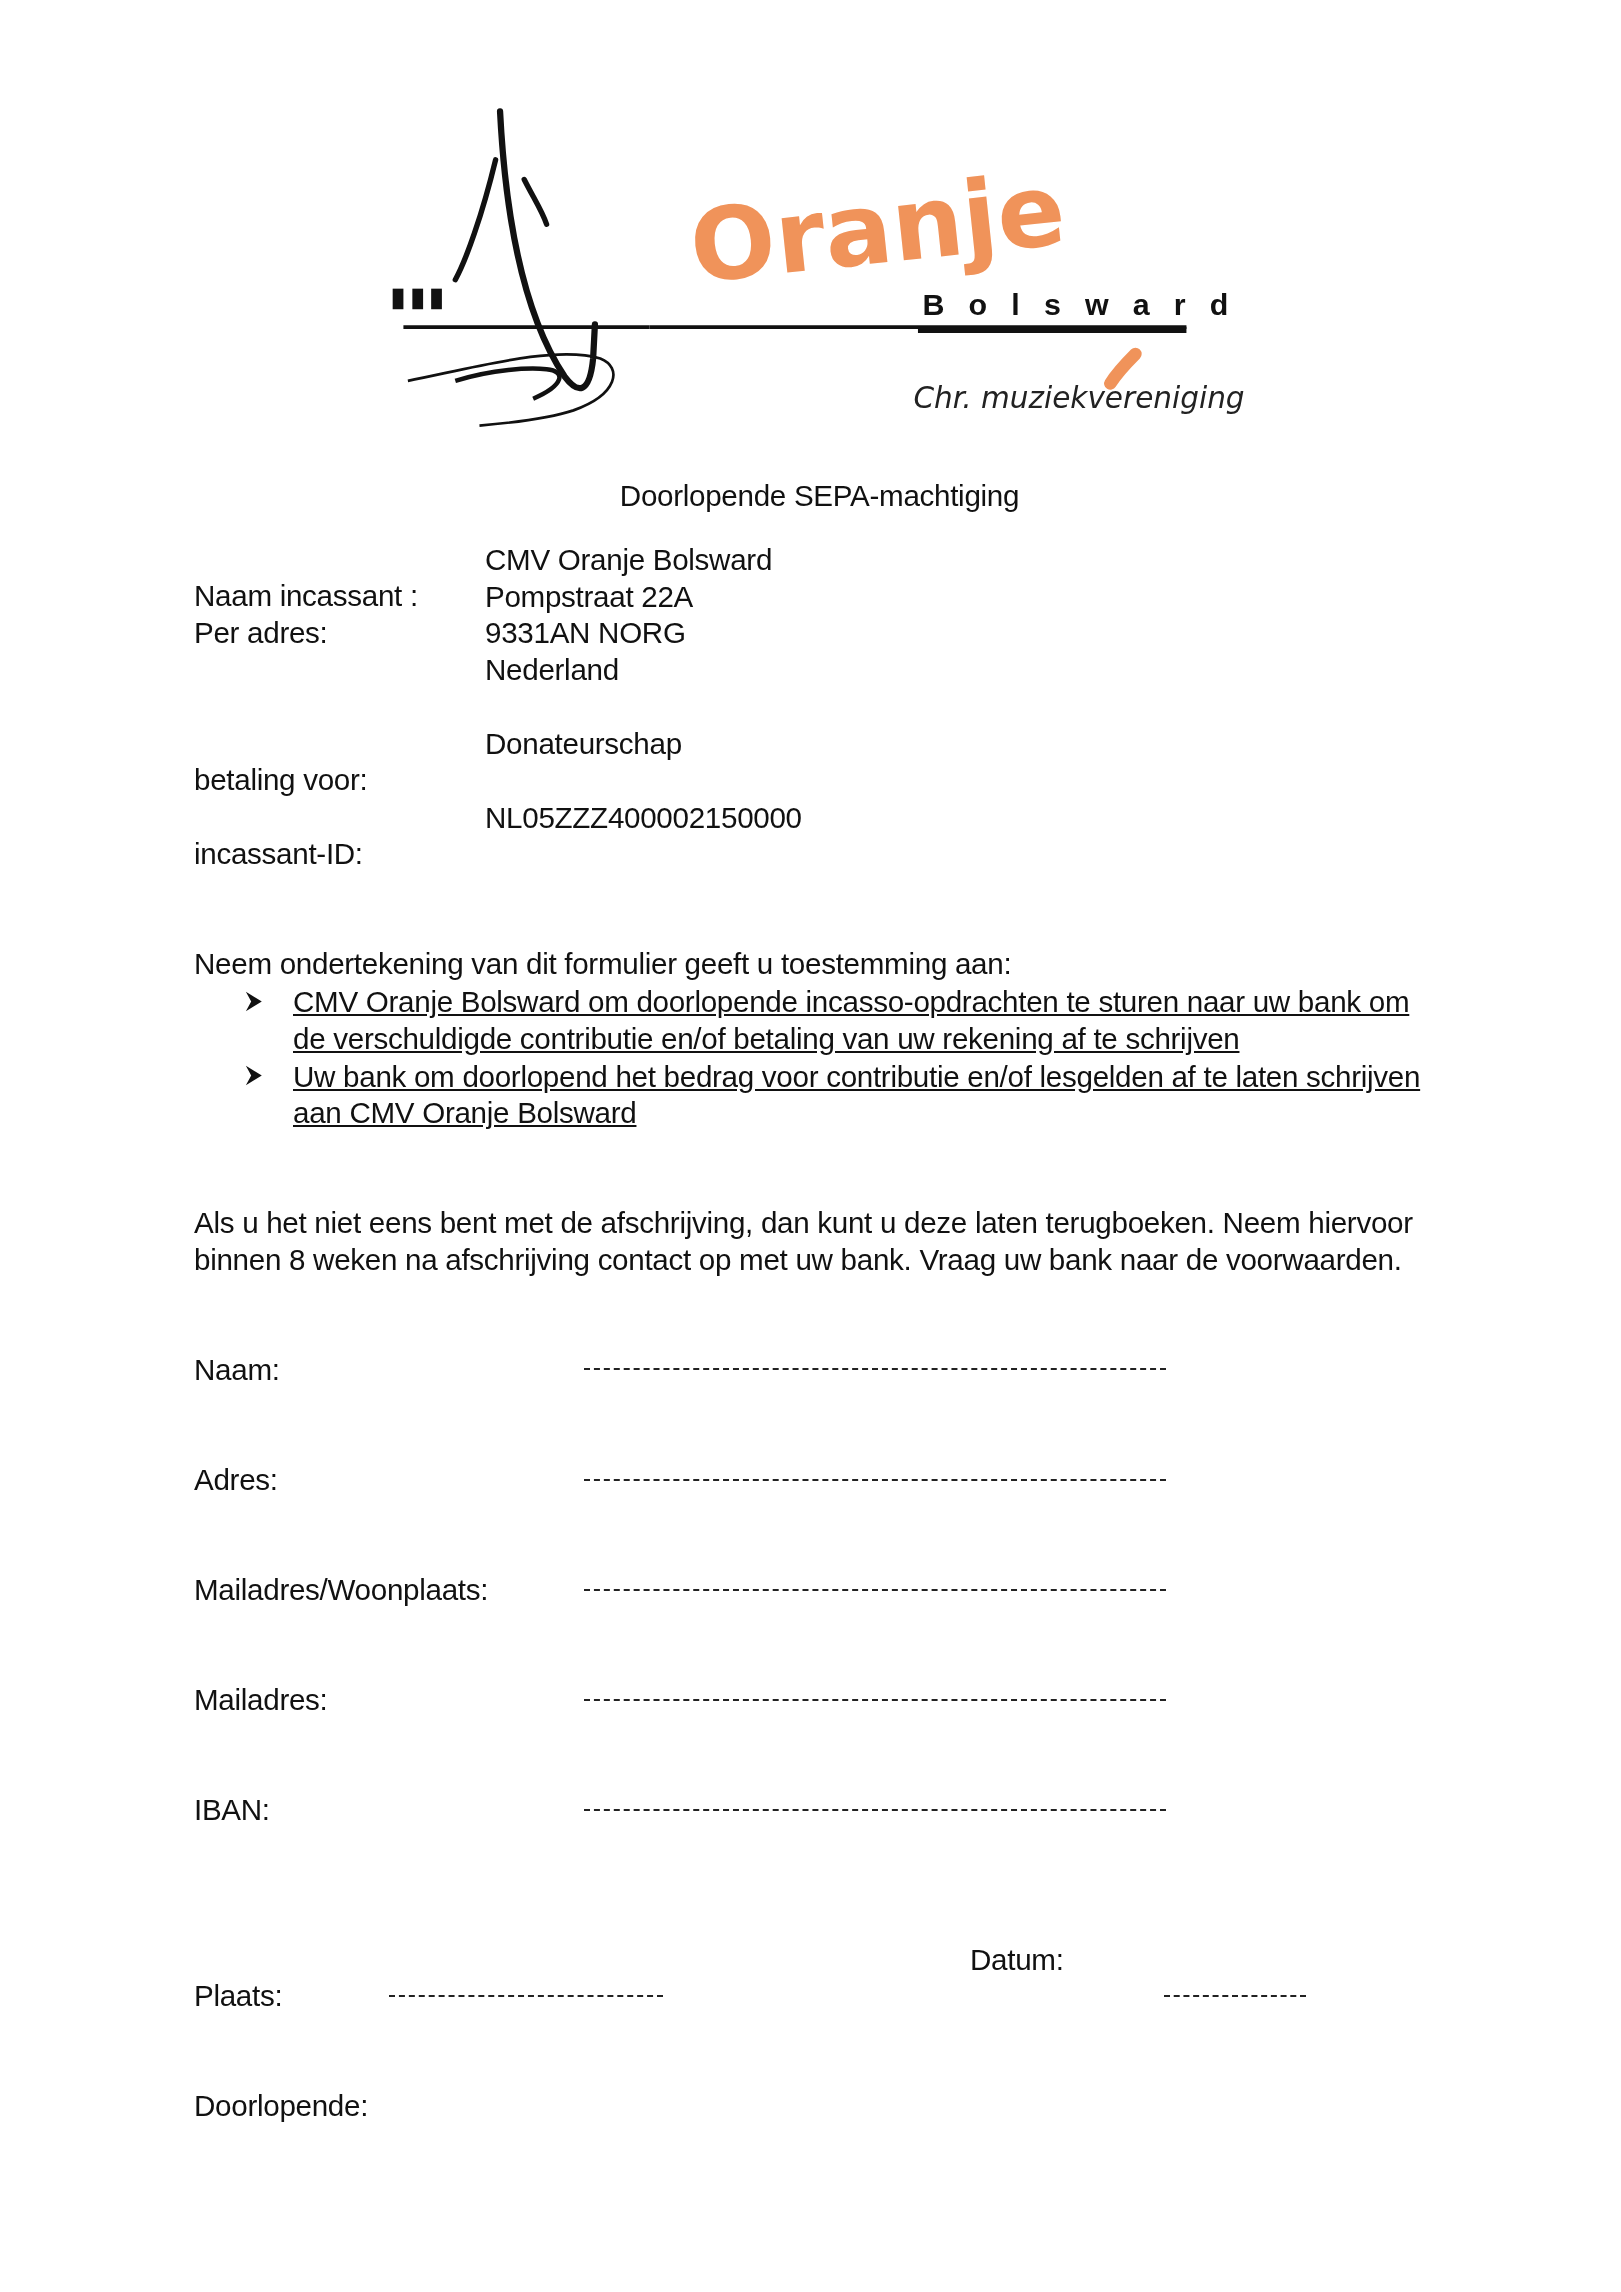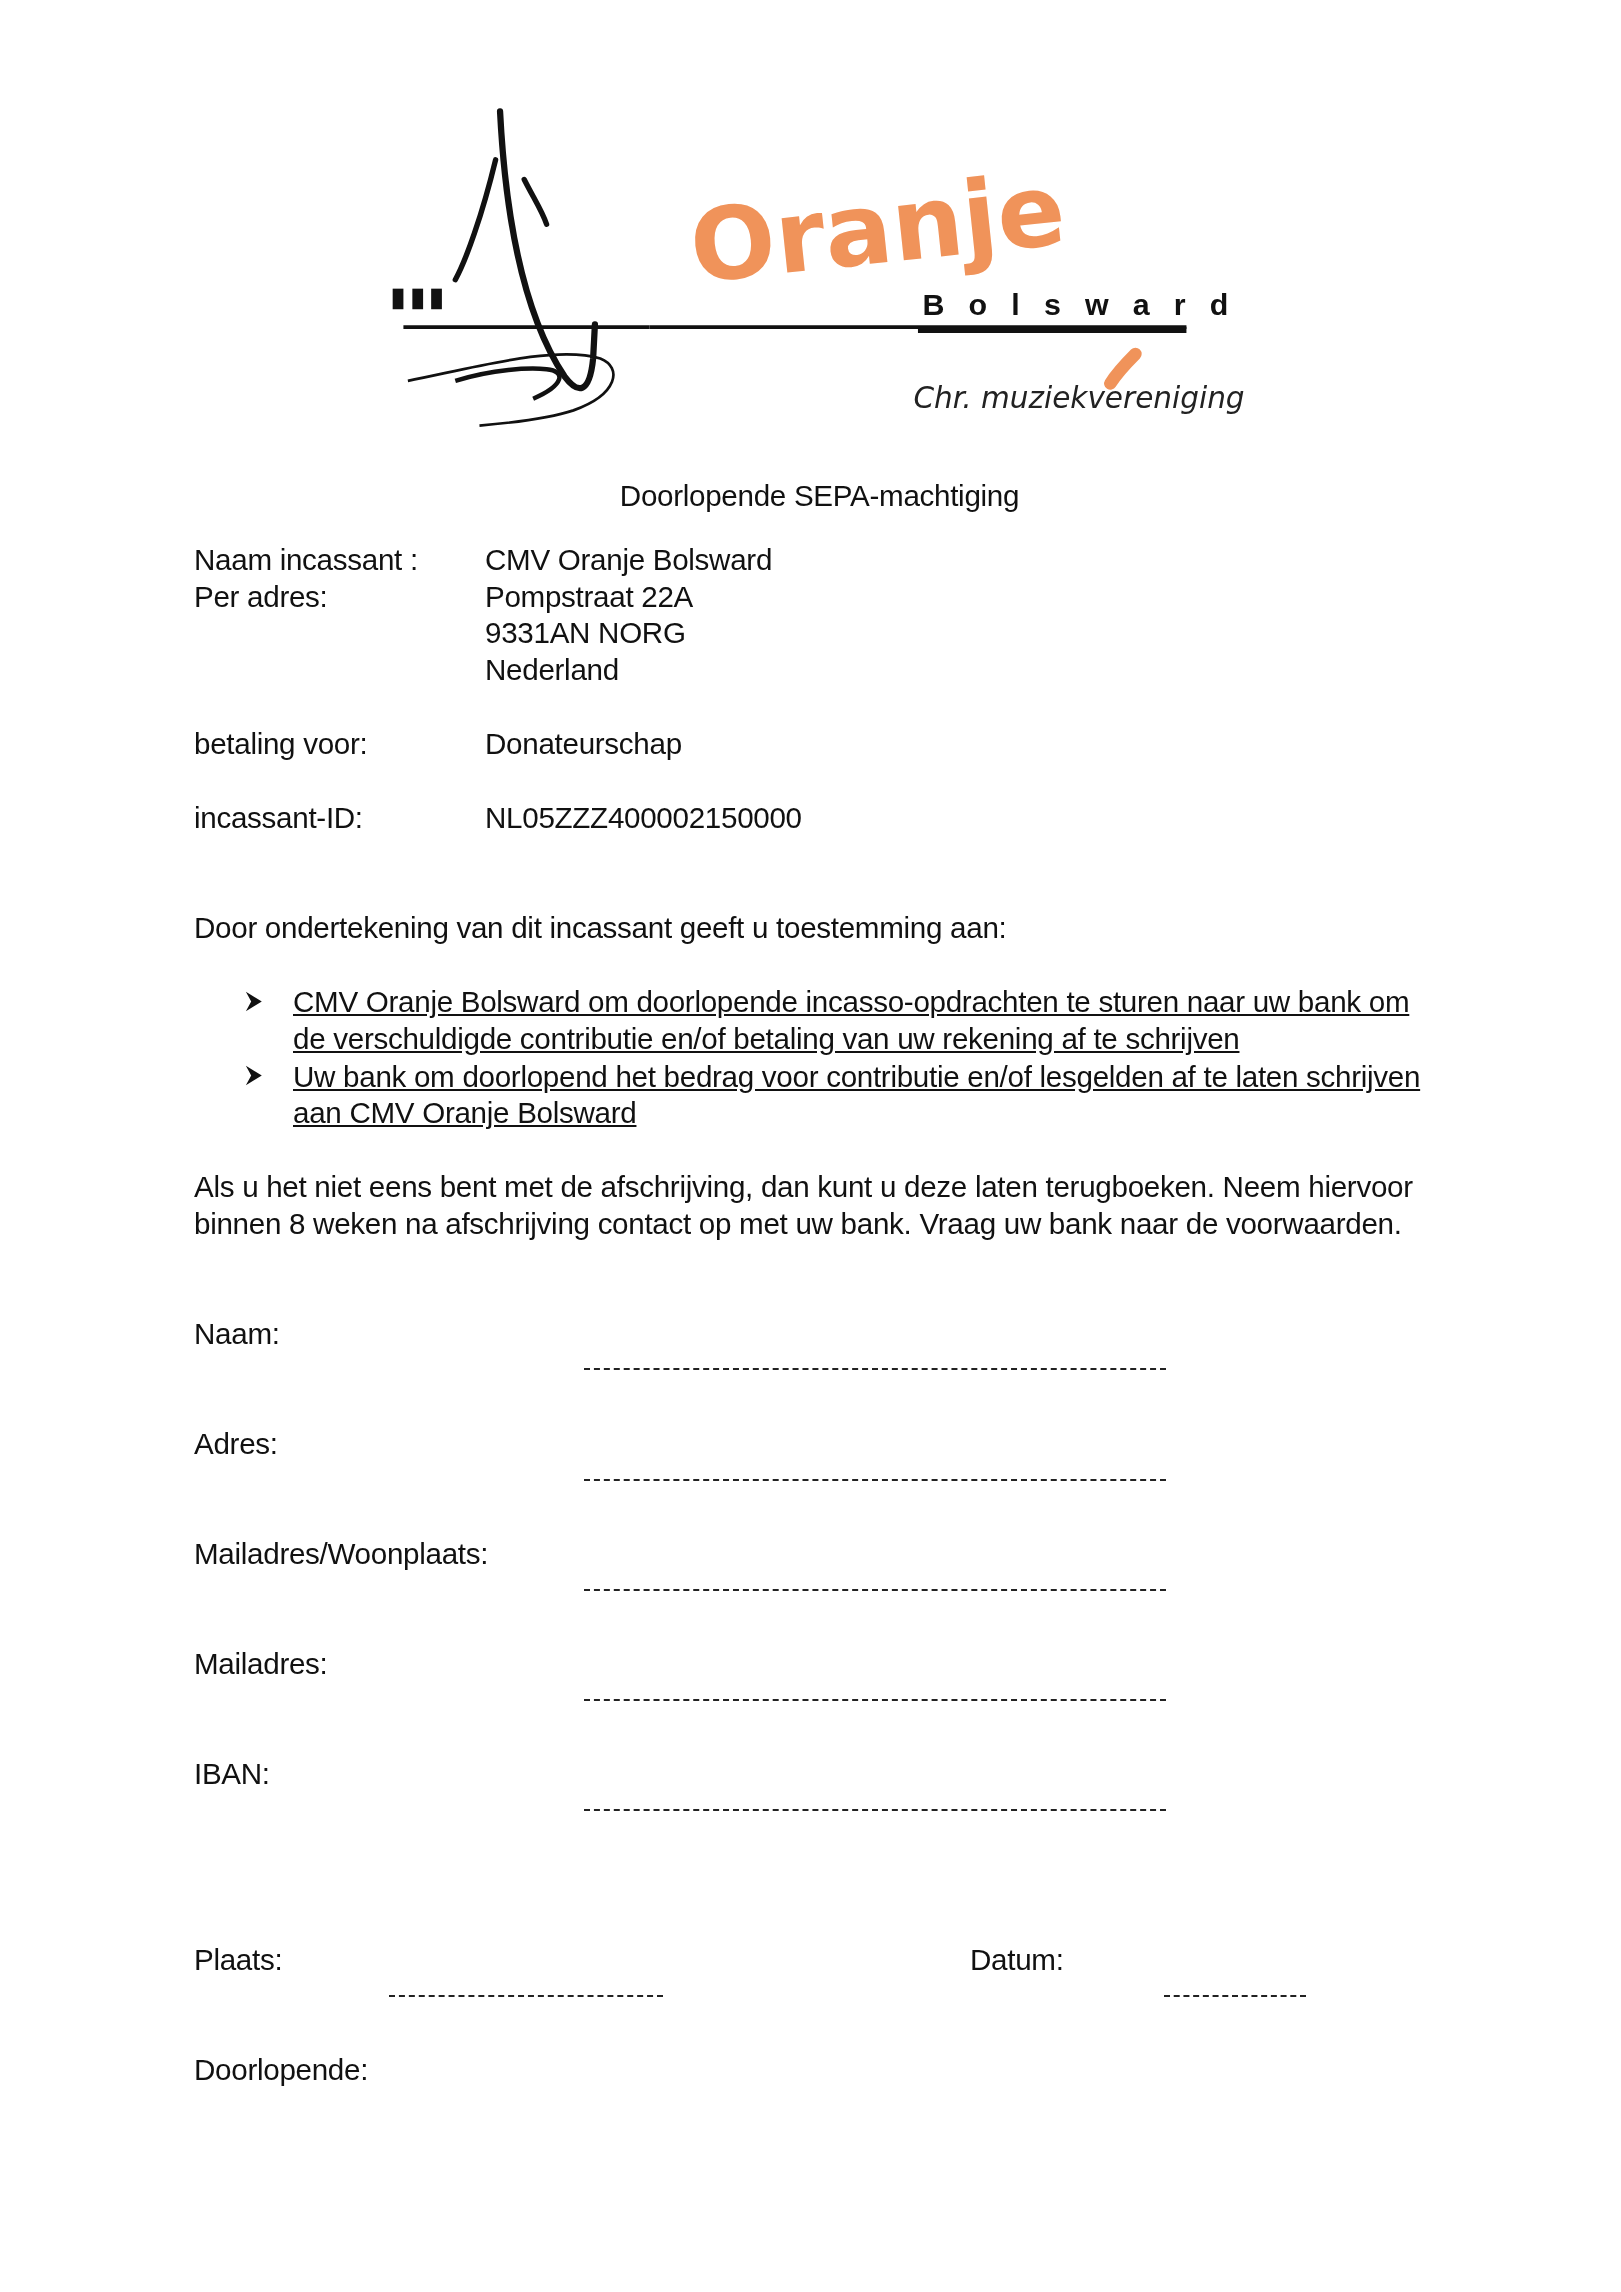--- a/index.html
+++ b/index.html
@@ -1,21 +1,21 @@
 <!DOCTYPE html>
 <html style="font-size:14.3px"><head>
 <meta charset="utf-8">
 <style>
   html, body { margin: 0; padding: 0; background: #ffffff; }
   body { width: 1622px; height: 2293px; position: relative; overflow: hidden;
          font-family: "Liberation Sans", "DejaVu Sans", sans-serif; color: #111; }
   .t { position: absolute; font-size: 29.6px; line-height: 37px; white-space: nowrap; letter-spacing: -0.3px; }
   .logo { position: absolute; left: 376px; top: 90px; width: 896px; height: 349px; }
   .title { left: 0; width: 1639px; text-align: center; top: 477px; }
-  .lbl { left: 194px; }
+  .lbl { left: 194px; margin-top: 36px; }
   .val { left: 485px; text-align: right; }
   .bullet-arrow { position: absolute; left: 244px; width: 19.7px; height: 23px; }
   .btxt { left: 293px; text-decoration: underline; }
   .dash { position: absolute; height: 0; border-top: 2.7px dashed #222; }
 </style>
 </head>
 <body>
 
 <div class="logo">
   <svg width="896" height="349" viewBox="0 0 1000 390">
@@ -53,21 +53,21 @@
 <div class="t val" style="top:578px">Pompstraat 22A</div>
 <div class="t val" style="top:614px">9331AN  NORG</div>
 <div class="t val" style="top:651px">Nederland</div>
 
 <div class="t lbl" style="top:725px">betaling voor:</div>
 <div class="t val" style="top:725px">Donateurschap</div>
 
 <div class="t lbl" style="top:799px">incassant-ID:</div>
 <div class="t val" style="top:799px">NL05ZZZ400002150000</div>
 
-<div class="t lbl" style="top:909px">Door ondertekening van dit incassant geeft u toestemming aan:</div>
+<div class="t lbl" style="top:909px">Neem ondertekening van dit formulier geeft u toestemming aan:</div>
 
 <svg class="bullet-arrow" style="top:990px" viewBox="0 0 22 26">
   <path d="M2 2 L20 13 L2 24 L8 13 Z" fill="#111"></path>
 </svg>
 <div class="t btxt" style="top:983px">CMV Oranje Bolsward om doorlopende incasso-opdrachten te sturen naar uw bank om</div>
 <div class="t btxt" style="top:1020px">de verschuldigde contributie en/of betaling van uw rekening af te schrijven</div>
 
 <svg class="bullet-arrow" style="top:1064px" viewBox="0 0 22 26">
   <path d="M2 2 L20 13 L2 24 L8 13 Z" fill="#111"></path>
 </svg>

